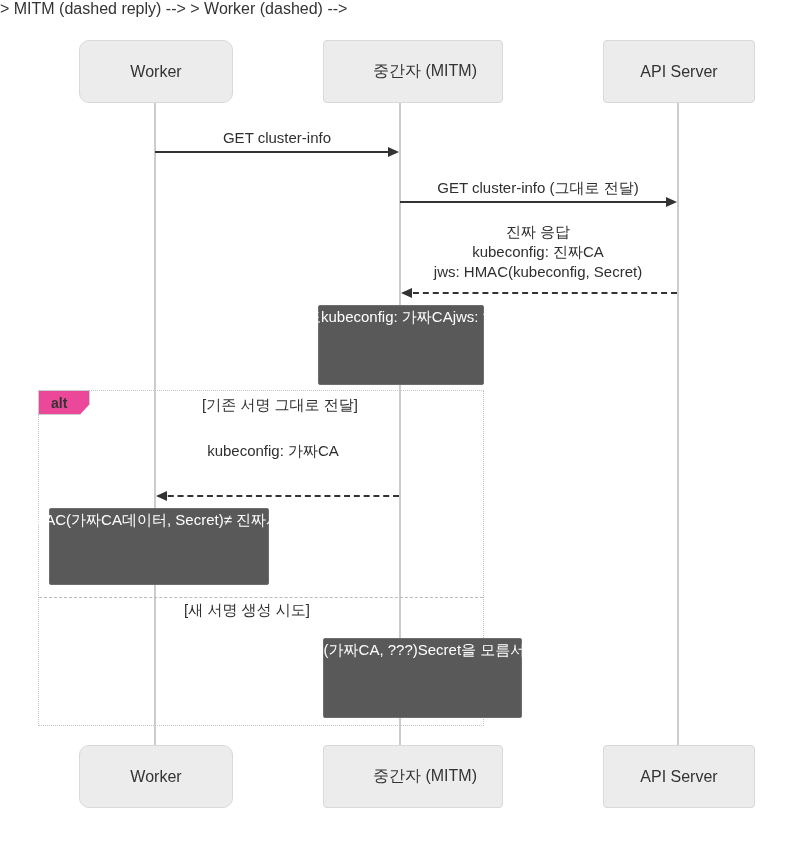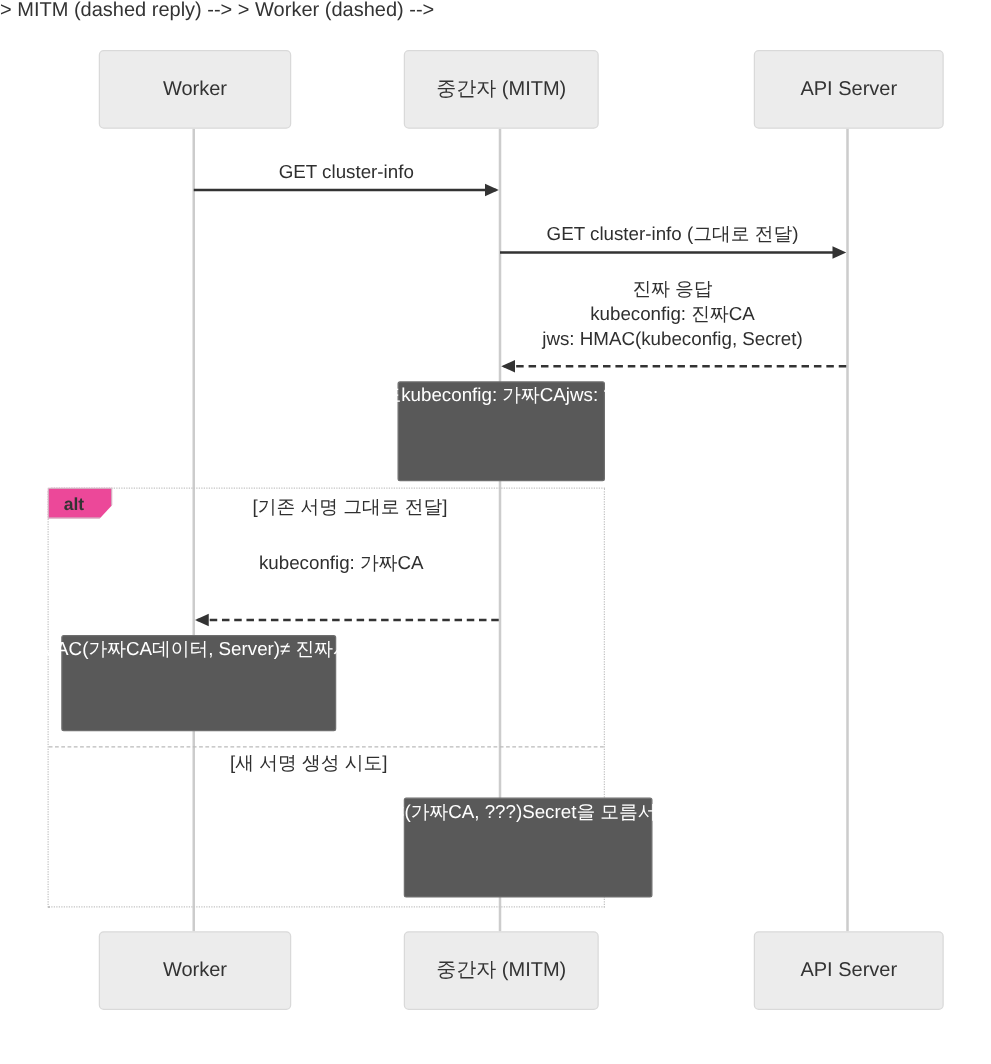--- a/index.html
+++ b/index.html
@@ -18,22 +18,22 @@
     height: 61px;
     background: #ececec;
     border: 1px solid #d9d9d9;
     border-radius: 4px;
     display: flex;
     align-items: center;
     justify-content: center;
     font-size: 16px;
     color: #333333;
   }
-  .actor.worker { left: 79px;  width: 152px; }
-  .actor.mitm   { left: 323px; width: 154px; }
+  .actor.worker { left: 79px;  width: 152px; border-radius: 10px; }
+  .actor.mitm   { left: 323px; width: 154px; padding-left: 24px; }
   .actor.api    { left: 603px; width: 150px; }
   .actor.top    { top: 40px; }
   .actor.bottom { top: 745px; }
 
   
   .lifeline {
     position: absolute;
     top: 103px;
     height: 642px;
     width: 2px;
@@ -179,21 +179,21 @@
 
   &gt; Worker (dashed) --&gt;
   <div class="msg-label" style="left:273px; top:441px;">
     <div>kubeconfig: 가짜CA</div>
   </div>
   <div class="msg-line dashed" style="left:158px; top:495px; width:241px;"></div>
   <div class="arrowhead left" style="left:156px; top:491px;"></div>
 
   
   <div class="note" style="left:49px; top:508px; width:218px; height:75px;">
-    <div>HMAC(가짜CA데이터, Server)</div>
+    <div>HMAC(가짜CA데이터, Secret)</div>
     <div>≠ 진짜서명</div>
   </div>
 
   
   <div class="alt-divider"></div>
   <div class="alt-condition" style="left:247px; top:601px;">[새 서명 생성 시도]</div>
 
   
   <div class="note" style="left:323px; top:638px; width:154px; height:78px;padding-left:43px;">
     <div>HMAC(가짜CA, ???)</div>

